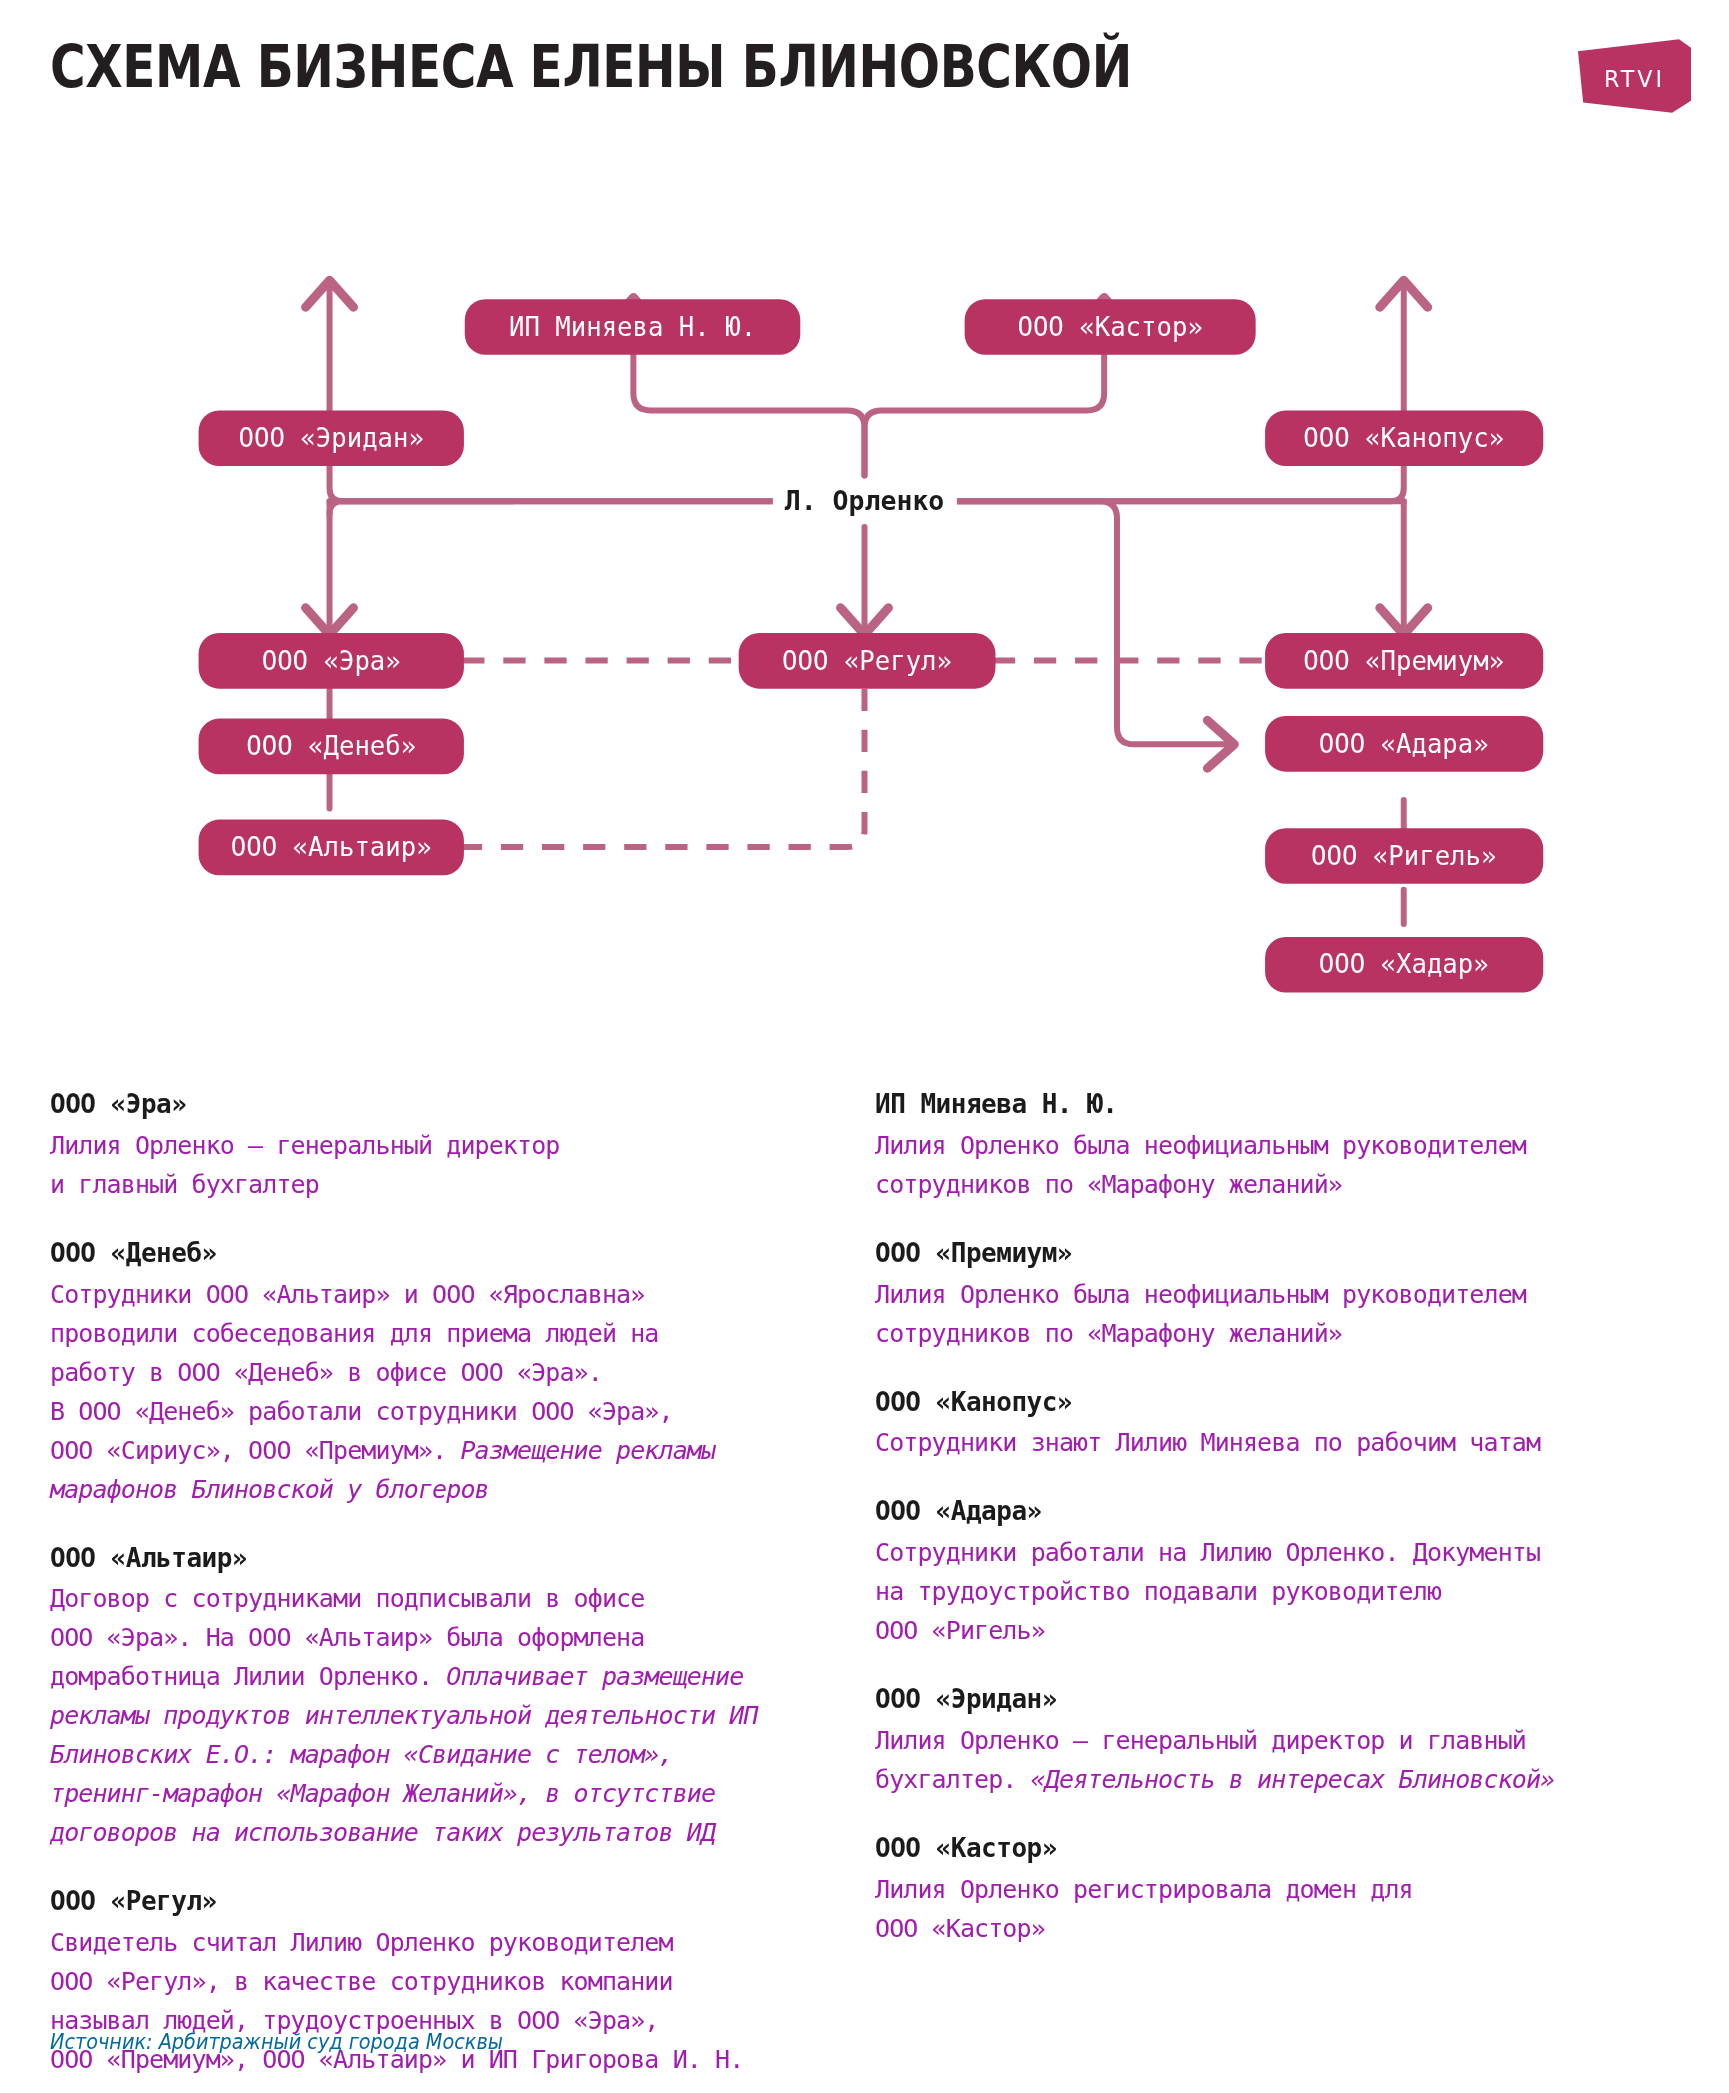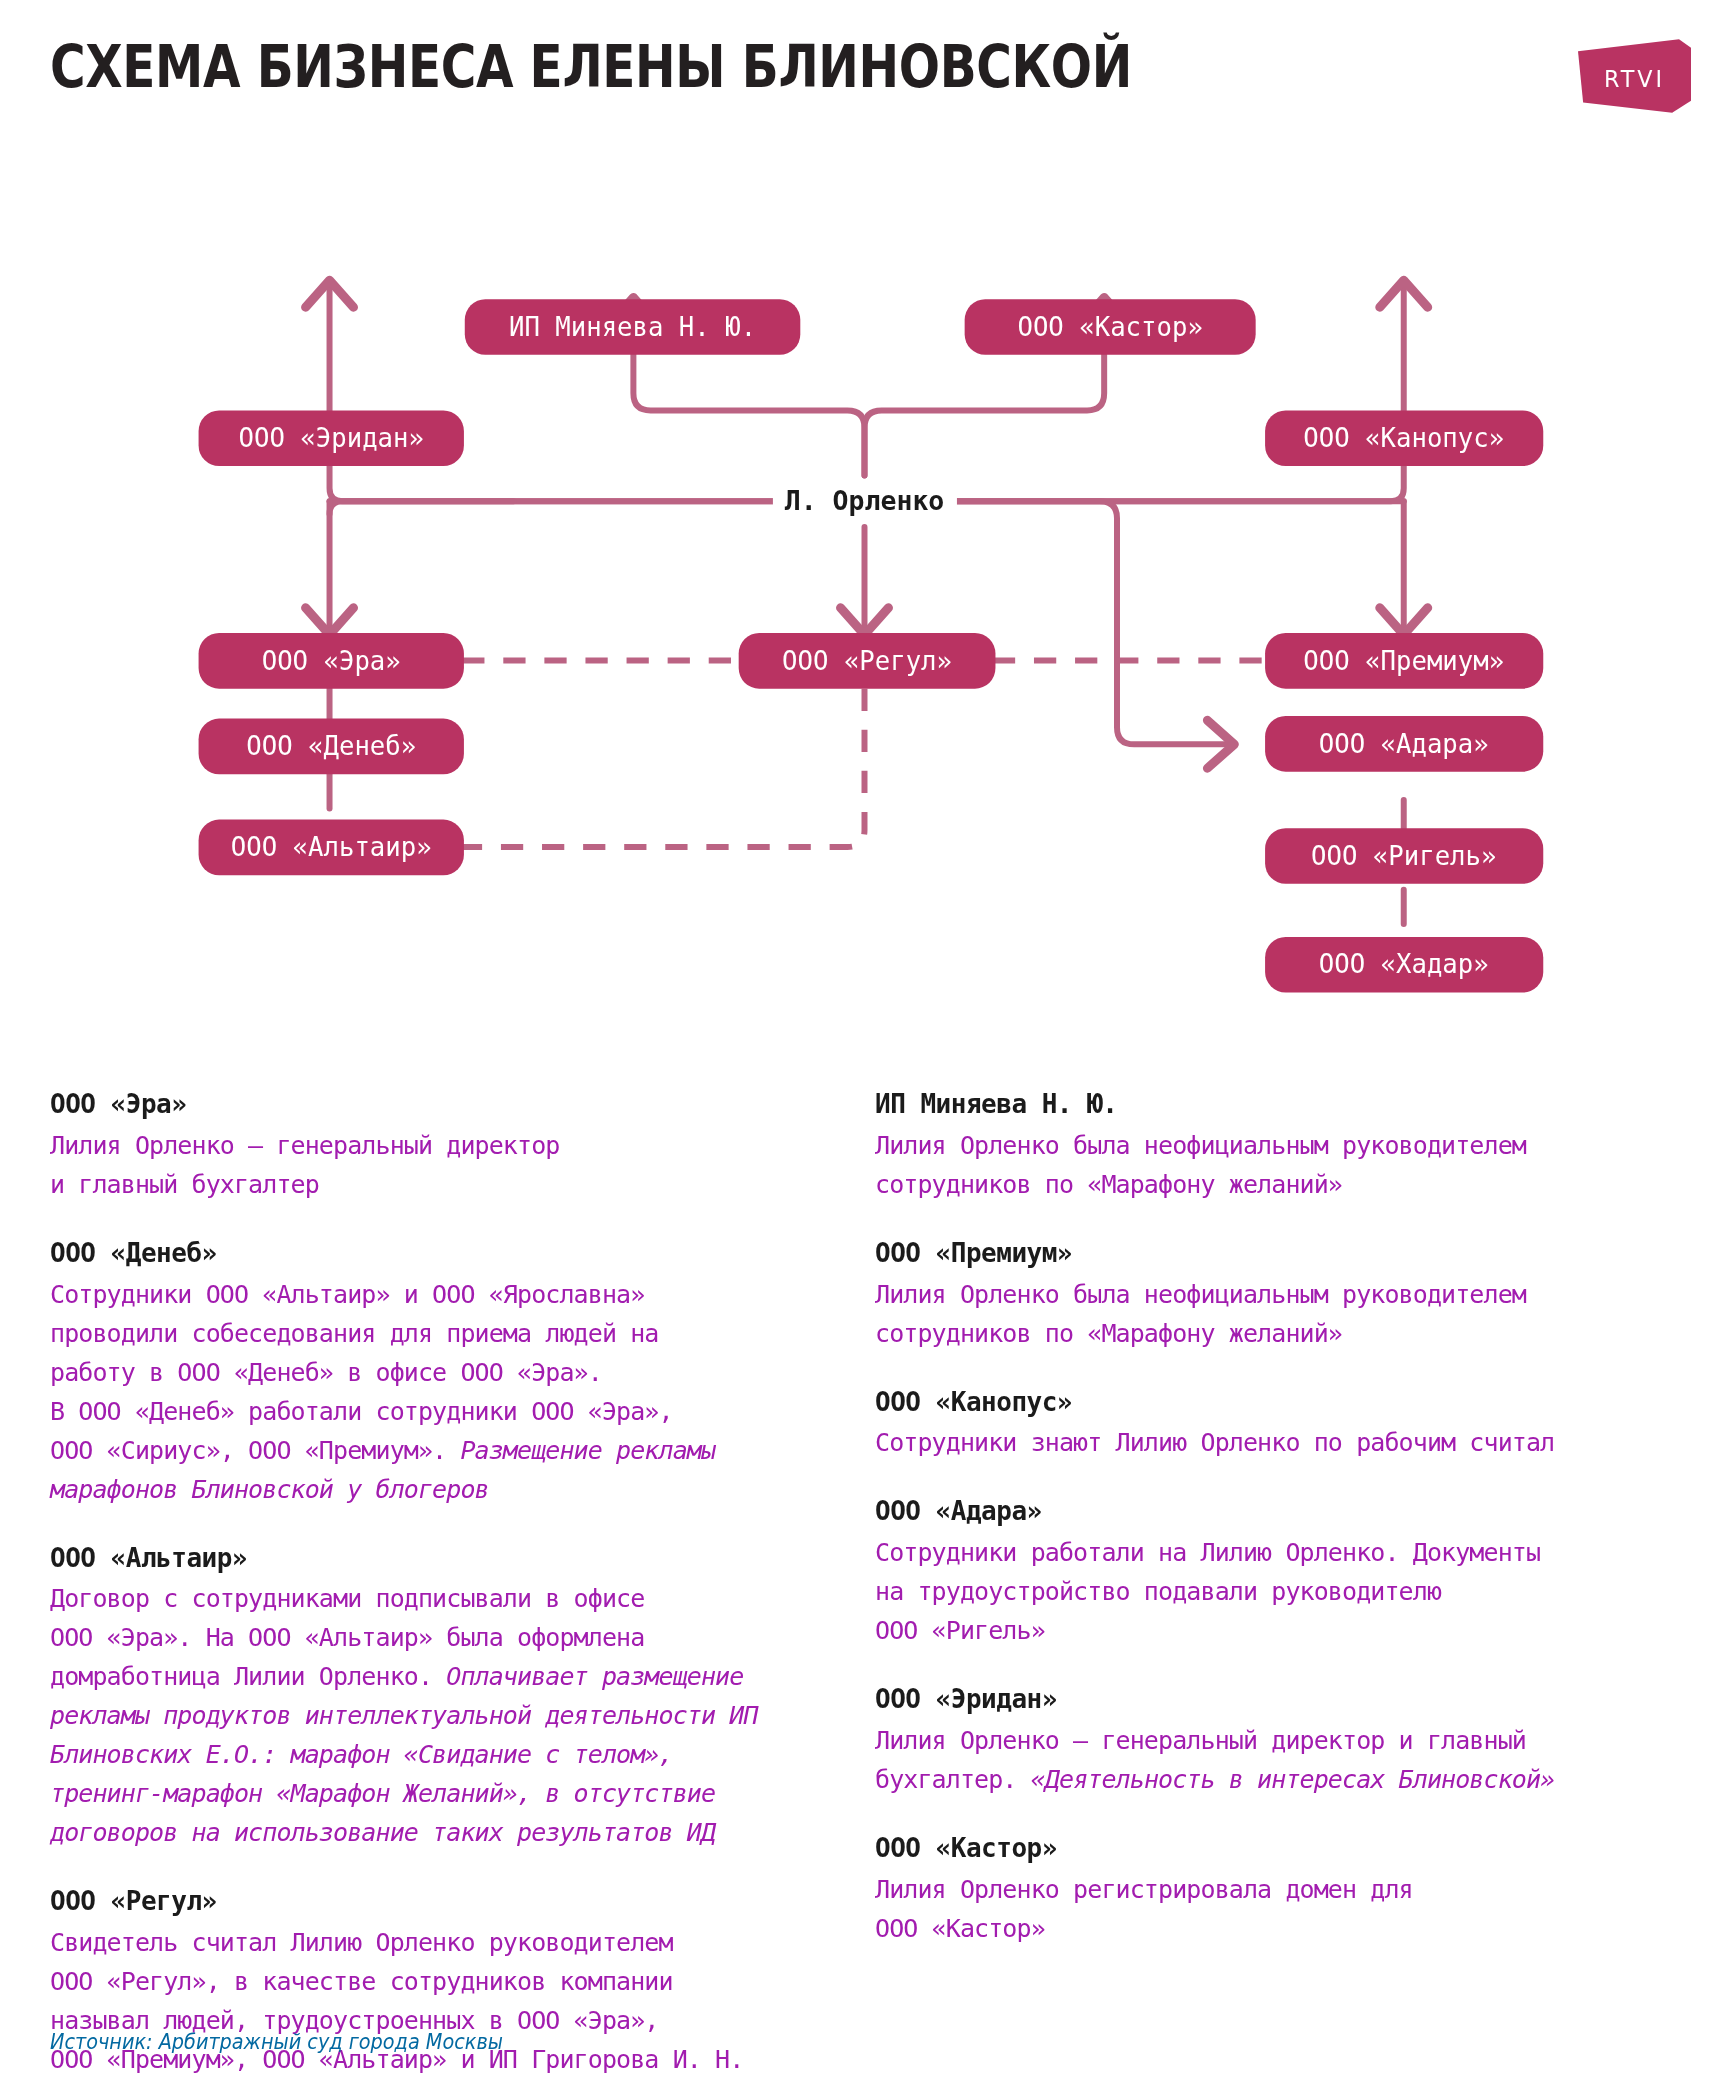--- a/index.html
+++ b/index.html
@@ -238,21 +238,21 @@
         <p><span>Лилия Орленко была неофициальным руководителем
 сотрудников по «Марафону желаний»</span><i></i></p>
       </div>
       <div class="block">
         <h3>ООО «Премиум»</h3>
         <p><span>Лилия Орленко была неофициальным руководителем
 сотрудников по «Марафону желаний»</span><i></i></p>
       </div>
       <div class="block">
         <h3>ООО «Канопус»</h3>
-        <p><span>Сотрудники знают Лилию Орленко по рабочим считал</span><i></i></p>
+        <p><span>Сотрудники знают Лилию Миняева по рабочим чатам</span><i></i></p>
       </div>
       <div class="block">
         <h3>ООО «Адара»</h3>
         <p><span>Сотрудники работали на Лилию Орленко. Документы
 на трудоустройство подавали руководителю
 ООО «Ригель»</span><i></i></p>
       </div>
       <div class="block">
         <h3>ООО «Эридан»</h3>
         <p><span>Лилия Орленко — генеральный директор и главный

